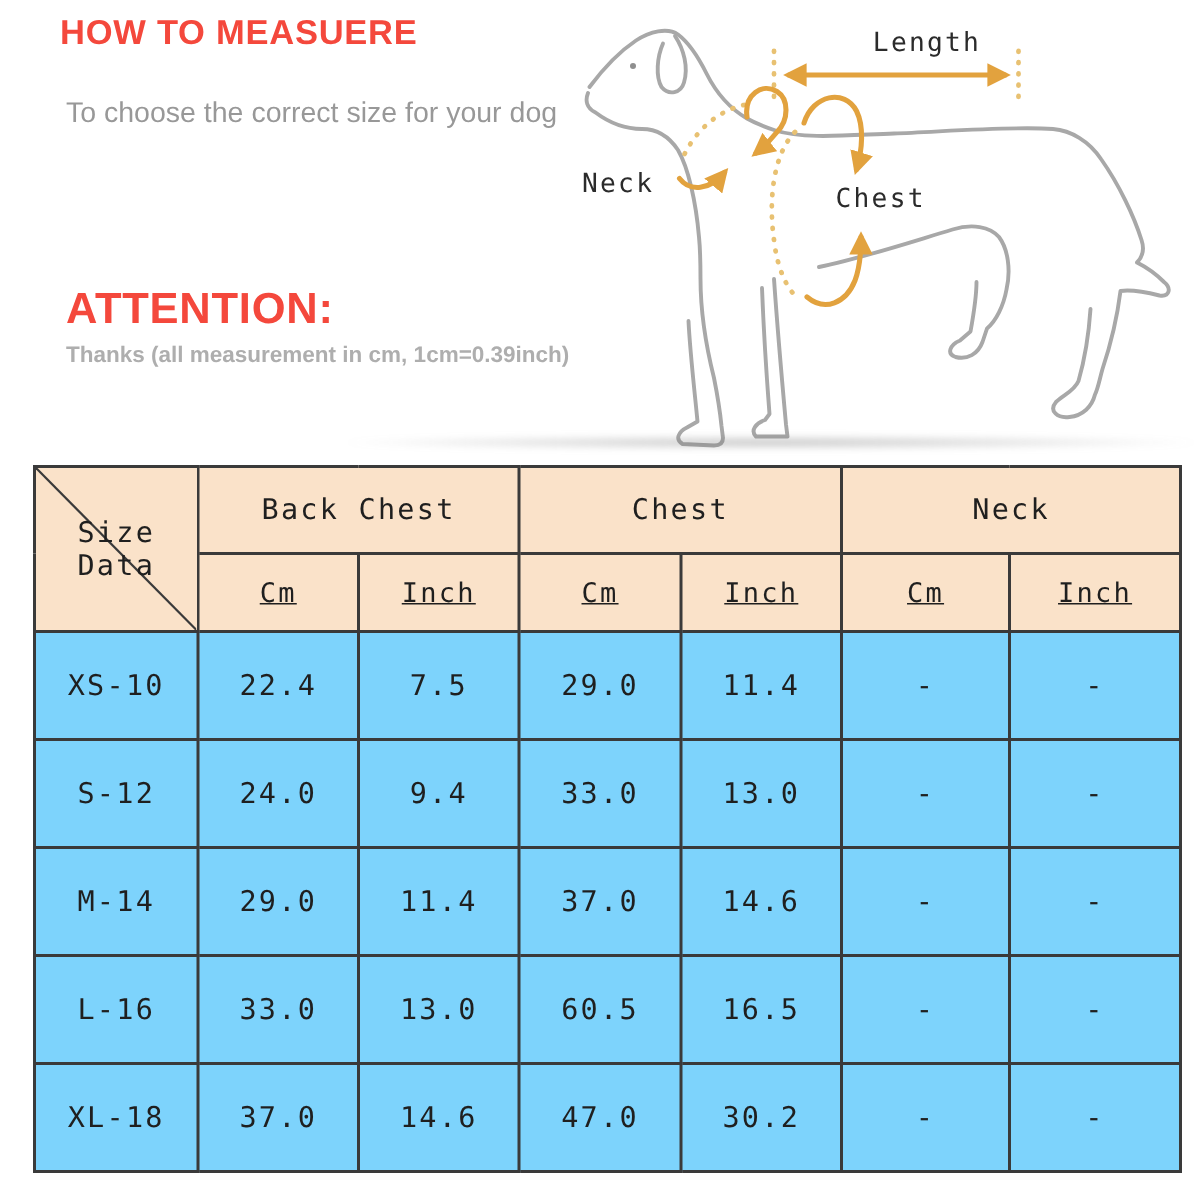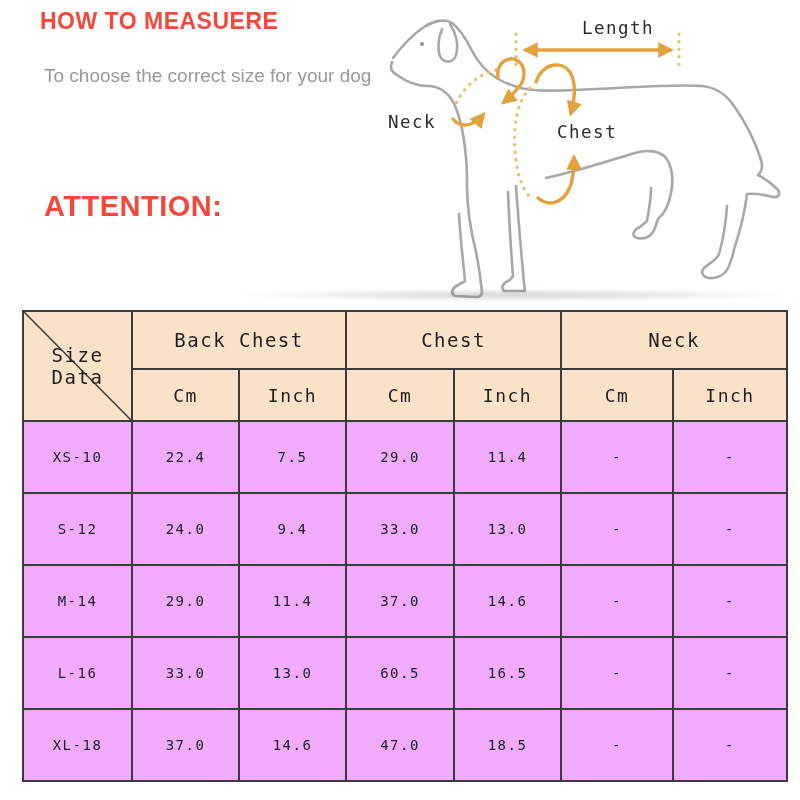--- a/index.html
+++ b/index.html
@@ -33,25 +33,25 @@
     position:absolute;left:22px;top:310px;width:764px;height:413px;
     border-collapse:collapse;table-layout:fixed;
     font-family:"DejaVu Sans Mono","Liberation Mono",monospace;
     color:#1f1f1f;
   }
   table.size th, table.size td{
     border:2px solid #3a3a3a;text-align:center;vertical-align:middle;
     font-weight:normal;letter-spacing:1.5px;padding:0;
   }
   tr.group-row{height:58px;}
-  tr.unit-row{height:52px;}
+  tr.unit-row{height:52px;text-decoration:underline;}
   tbody tr{height:72px;}
   thead th{background:#fae2c9;font-size:19px;}
   tr.unit-row th{font-size:18px;}
-  tbody td{background:#f0abfc;font-size:14px;}
+  tbody td{background:#7dd3fc;font-size:19px;}
   th.corner{position:relative;overflow:hidden;}
   th.corner svg{position:absolute;left:0;top:0;width:100%;height:100%;}
   th.corner .corner-label{position:relative;z-index:2;}
   .svgtext{
     font-family:"DejaVu Sans Mono","Liberation Mono",monospace;
     font-size:17.5px;fill:#2b2b2b;letter-spacing:1.5px;
   }
 </style>
 </head>
 <body>
@@ -59,20 +59,21 @@
 <div class="title">HOW TO MEASUERE</div>
 
 <div class="subtitle">
   <span>To choose the correct size for your dog</span><br>
 </div>
 
 <div class="attention-title">ATTENTION:</div>
 
 <div class="attention-body">
   <br>
+  <span>Thanks (all measurement in cm, 1cm=0.39inch)</span>
 </div>
 
 <div class="dog-wrap">
 <svg width="450" height="305" viewBox="0 0 450 305" xmlns="http://www.w3.org/2000/svg">
   <defs>
     <marker id="ah" viewBox="0 0 10 10" refX="7.5" refY="5" markerWidth="4.6" markerHeight="4.6" orient="auto-start-reverse">
       <path d="M0,0 L10,5 L0,10 Z" fill="#e2a23e"></path>
     </marker>
   </defs>
 
@@ -197,18 +198,18 @@
       <td>60.5</td>
       <td>16.5</td>
       <td>-</td>
       <td>-</td>
     </tr>
     <tr>
       <td>XL-18</td>
       <td>37.0</td>
       <td>14.6</td>
       <td>47.0</td>
-      <td>18.5</td>
+      <td>30.2</td>
       <td>-</td>
       <td>-</td>
     </tr>
   </tbody>
 </table>
 
 </body></html>

